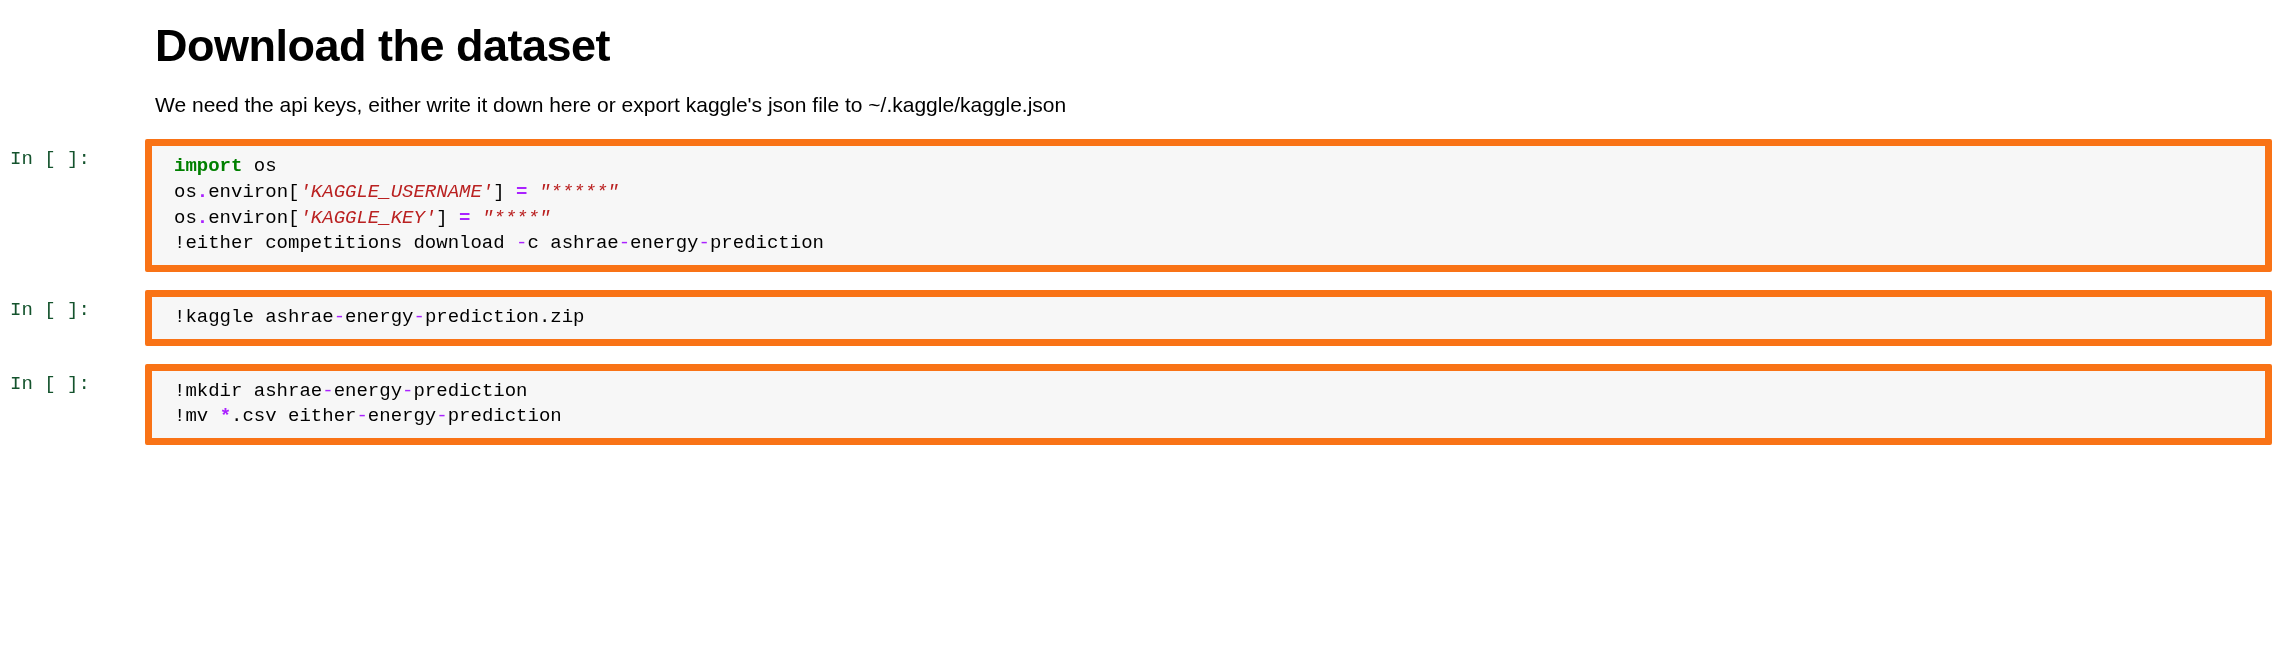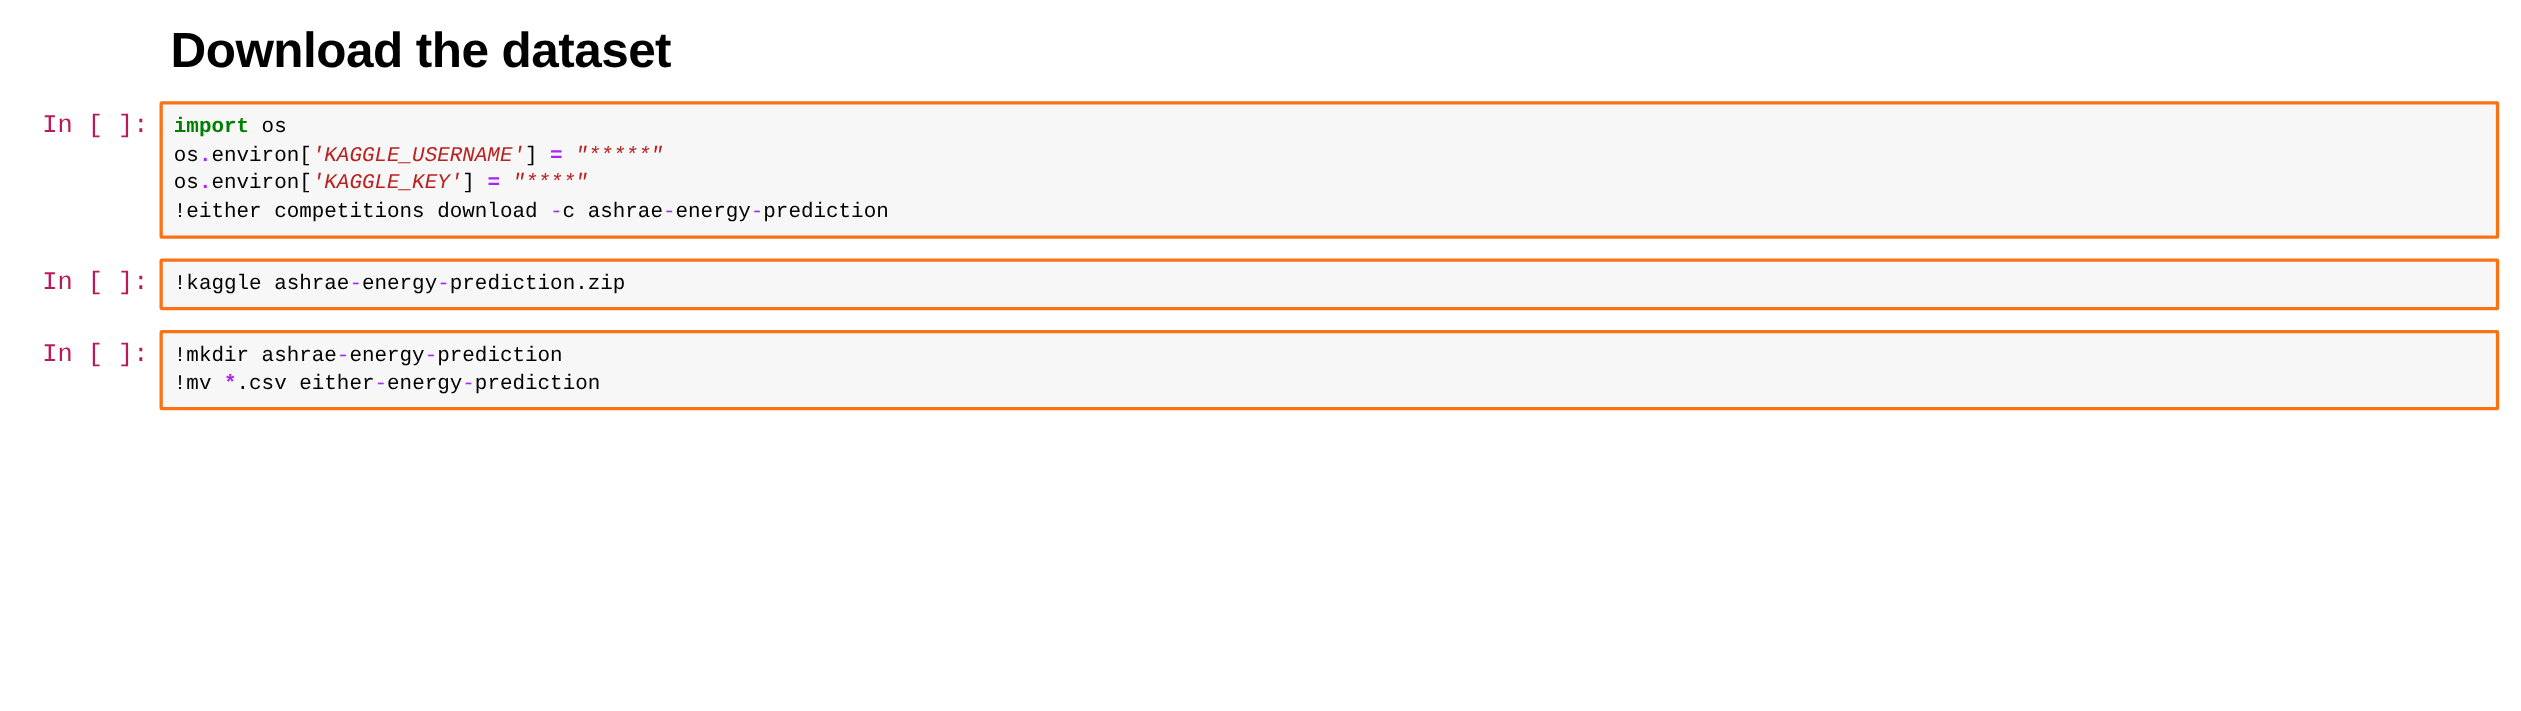--- a/index.html
+++ b/index.html
@@ -34,54 +34,54 @@
     }
     .code-cell {
       display: flex;
       align-items: flex-start;
       margin-bottom: 18px;
       padding-right: 10px;
     }
     .prompt {
       width: 135px;
       flex-shrink: 0;
-      text-align: right;
       padding-right: 10px;
       padding-top: 9px;
       font-family: "SF Mono", Monaco, Menlo, Consolas, "Courier New", monospace;
-      font-size: 23px;
-      color: #be185d;
+      font-size: 19px;
+      color: #14532d;
       white-space: pre;
     }
     .input-area {
       flex: 1;
       background: #f7f7f7;
-      border: 3px solid #f97316;
+      border: 7px solid #f97316;
       border-radius: 2px;
-      padding: 8px 10px;
+      padding: 8px 22px;
       font-family: "SF Mono", Monaco, Menlo, Consolas, "Courier New", monospace;
       font-size: 19px;
       line-height: 1.35;
       color: #000000;
       white-space: pre-wrap;
     }
     .input-area .kw { color: #008000; font-weight: bold; }
     .input-area .str { color: #BA2121; font-style: italic; }
     .input-area .op { color: #AA22FF; font-weight: bold; }
     .input-area .name { color: #000000; }
     .input-area .magic { color: #000000; }
     .input-area .dash { color: #AA22FF; }
   </style>
 </head>
 <body>
 
 <div class="notebook">
 
   <div class="text-cell">
     <h2>Download the dataset</h2>
+    <p>We need the api keys, either write it down here or export kaggle's json file to ~/.kaggle/kaggle.json</p>
   </div>
 
   <div class="code-cell">
     <div class="prompt">In [ ]:</div>
     <div class="input-area"><span class="kw">import</span><span class="name"> os
 </span><span class="name">os</span><span class="op">.</span><span class="name">environ[</span><span class="str">'KAGGLE_USERNAME'</span><span class="name">] </span><span class="op">=</span><span class="name"> </span><span class="str">"*****"</span><span class="name">
 </span><span class="name">os</span><span class="op">.</span><span class="name">environ[</span><span class="str">'KAGGLE_KEY'</span><span class="name">] </span><span class="op">=</span><span class="name"> </span><span class="str">"****"</span><span class="name">
 </span><span class="magic">!</span><span class="name">either competitions download </span><span class="dash">-</span><span class="name">c ashrae</span><span class="dash">-</span><span class="name">energy</span><span class="dash">-</span><span class="name">prediction</span></div>
   </div>
 

